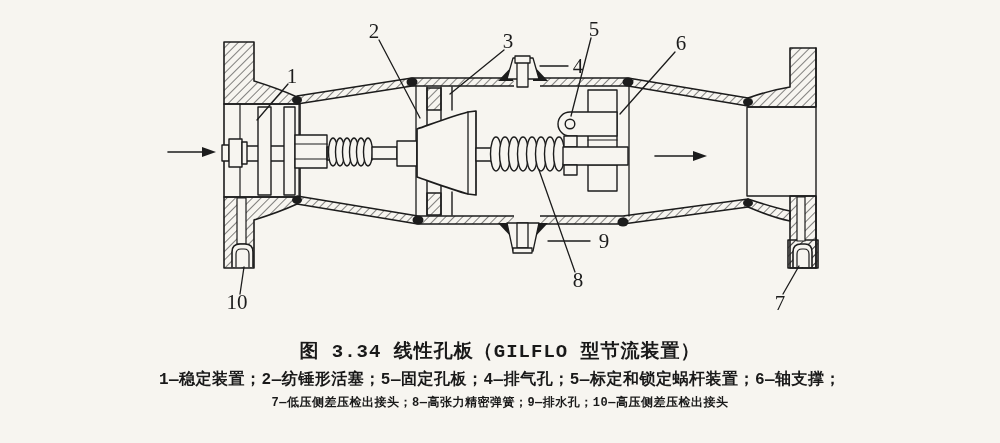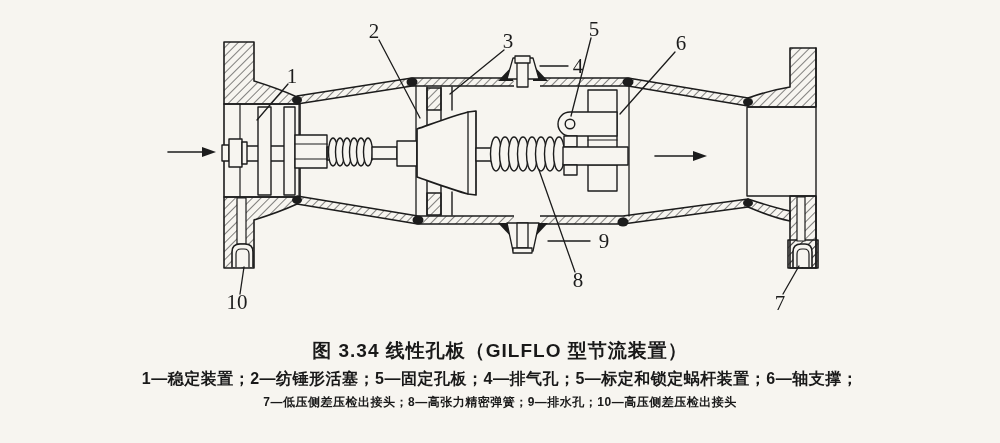--- a/index.html
+++ b/index.html
@@ -3,21 +3,21 @@
 <meta charset="utf-8">
 <style>
   html,body{margin:0;padding:0;background:#e9e7e2;}
   .stage{
     position:relative;width:1000px;height:443px;background:#f7f5f0;
     font-family:"Liberation Sans","DejaVu Sans",sans-serif;overflow:hidden;
   }
   .stage svg{position:absolute;left:0;top:0;}
   .cap{
     position:absolute;left:0;width:1000px;text-align:center;color:#191919;
-    font-weight:700;-webkit-font-smoothing:antialiased;
+    font-weight:700;font-family:Liberation Mono, monospace;-webkit-font-smoothing:antialiased;
   }
   .cap.title{top:338px;font-size:19px;letter-spacing:1px;}
   .cap.leg1{top:369px;font-size:16px;letter-spacing:.5px;}
   .cap.leg2{top:394px;font-size:12px;letter-spacing:.5px;}
   .callout{font-family:"Liberation Serif","DejaVu Serif",serif;font-size:21px;fill:#1c1c1c;}
 </style>
 </head>
 <body>
 
 <div class="stage">

